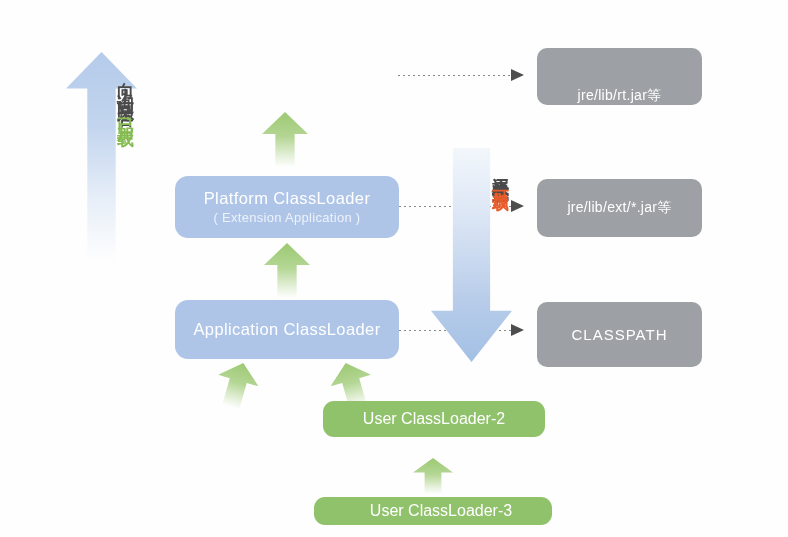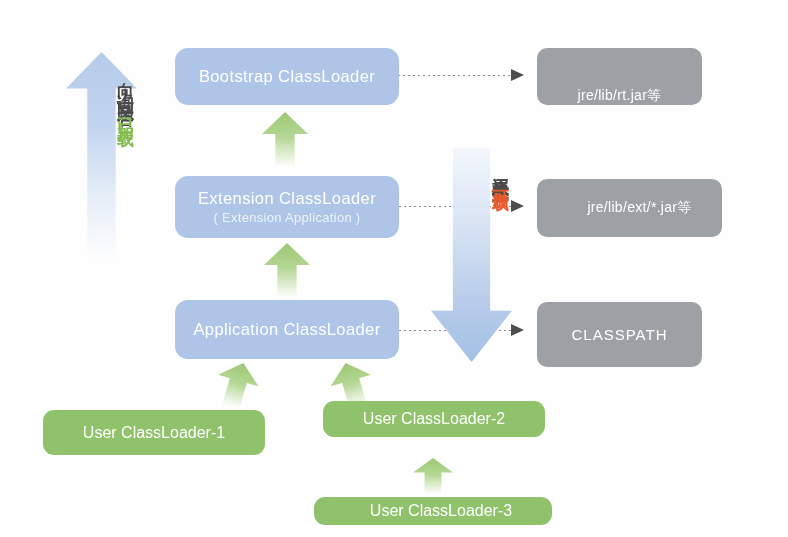--- a/index.html
+++ b/index.html
@@ -13,21 +13,21 @@
   .box-blue{left:175px;width:224px;background:#aec5e8;border-radius:13px;}
   .box-gray{left:537px;width:165px;background:#9da1a5;border-radius:10px;
             font-size:14px;letter-spacing:.3px;}
   .box-green{width:222px;background:#90c26c;border-radius:11px;font-size:16px;}
   .box-title{font-size:16.5px;letter-spacing:.4px;}
   .box-sub{font-size:13px;color:rgba(255,255,255,.78);margin-top:2px;letter-spacing:.3px;}
   #box-bootstrap{top:48px;height:57px;}
   #box-platform{top:176px;height:62px;}
   #box-application{top:300px;height:59px;}
   #gray-rt{top:48px;height:57px;justify-content:flex-end;}
-  #gray-ext{top:179px;height:58px;padding-left:20px;}
+  #gray-ext{top:179px;height:58px;}
   #gray-classpath{top:302px;height:65px;font-size:15px;letter-spacing:1px;}
   #user1{left:43px;top:410px;height:45px;}
   #user2{left:323px;top:401px;height:36px;}
   #user3{left:314px;top:497px;height:28px;padding-left:16px;}
   
   .dotline{position:absolute;height:1px;z-index:1;
     background:repeating-linear-gradient(90deg,#8a8a8a 0,#8a8a8a 2px,transparent 2px,transparent 5px);}
   .dothead{position:absolute;width:0;height:0;z-index:1;
     border-top:6px solid transparent;border-bottom:6px solid transparent;
     border-left:13px solid #4d4d4d;}
@@ -82,25 +82,22 @@
       <span class="hl-red">可加载</span>
   </div>
 
   <div class="dotline" id="line1"></div>
   <div class="dothead" id="head1"></div>
   <div class="dotline" id="line2"></div>
   <div class="dothead" id="head2"></div>
   <div class="dotline" id="line3"></div>
   <div class="dothead" id="head3"></div>
 
-  <div class="box box-blue" id="box-bootstrap">
-    <div class="box-title">Bootstrap ClassLoader</div>
-  </div>
   <div class="box box-blue" id="box-platform">
-    <div class="box-title">Extension ClassLoader</div>
+    <div class="box-title">Platform ClassLoader</div>
     <div class="box-sub">( Extension Application )</div>
   </div>
   <div class="box box-blue" id="box-application">
     <div class="box-title">Application ClassLoader</div>
   </div>
 
   <div class="box box-gray" id="gray-rt">
     <span>jre/lib/rt.jar等</span>
   </div>
   <div class="box box-gray" id="gray-ext">
@@ -109,23 +106,20 @@
   <div class="box box-gray" id="gray-classpath">
     <span>CLASSPATH</span>
   </div>
 
   <div class="garrow" id="ga-boot"></div>
   <div class="garrow" id="ga-plat"></div>
   <div class="garrow" id="ga-user1"></div>
   <div class="garrow" id="ga-user2"></div>
   <div class="garrow" id="ga-user3"></div>
 
-  <div class="box box-green" id="user1">
-    <span>User ClassLoader-1</span>
-  </div>
   <div class="box box-green" id="user2">
     <span>User ClassLoader-2</span>
   </div>
   <div class="box box-green" id="user3">
     <span>User ClassLoader-3</span>
   </div>
 
 </div>
 
 </body></html>

